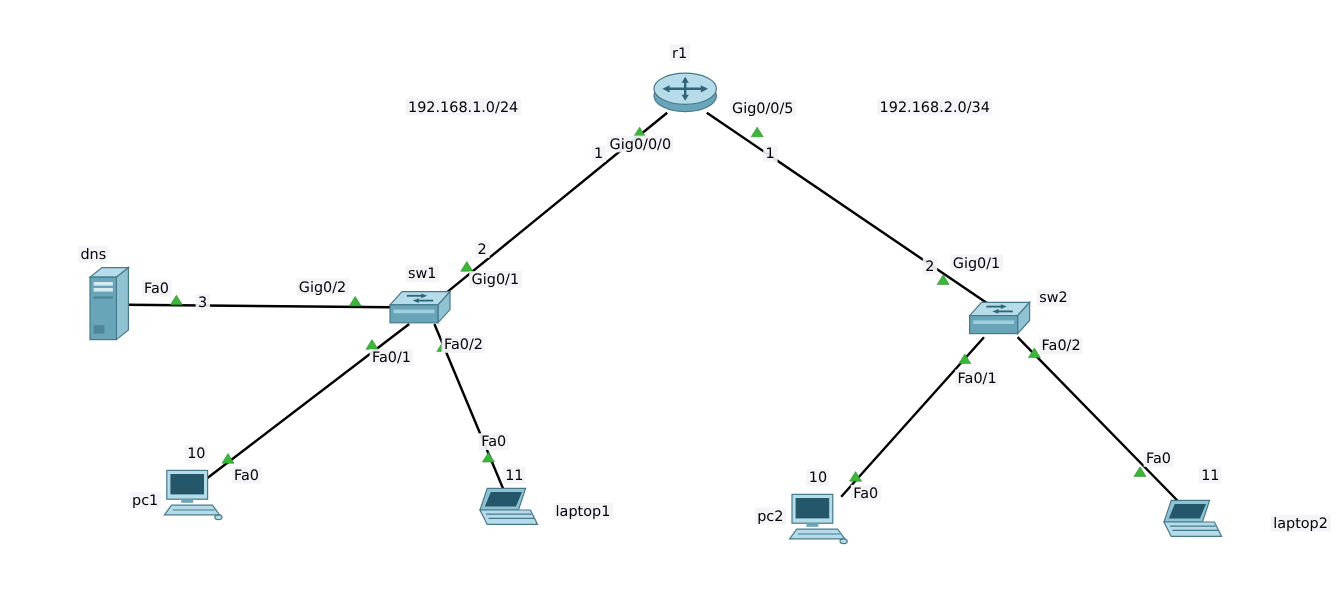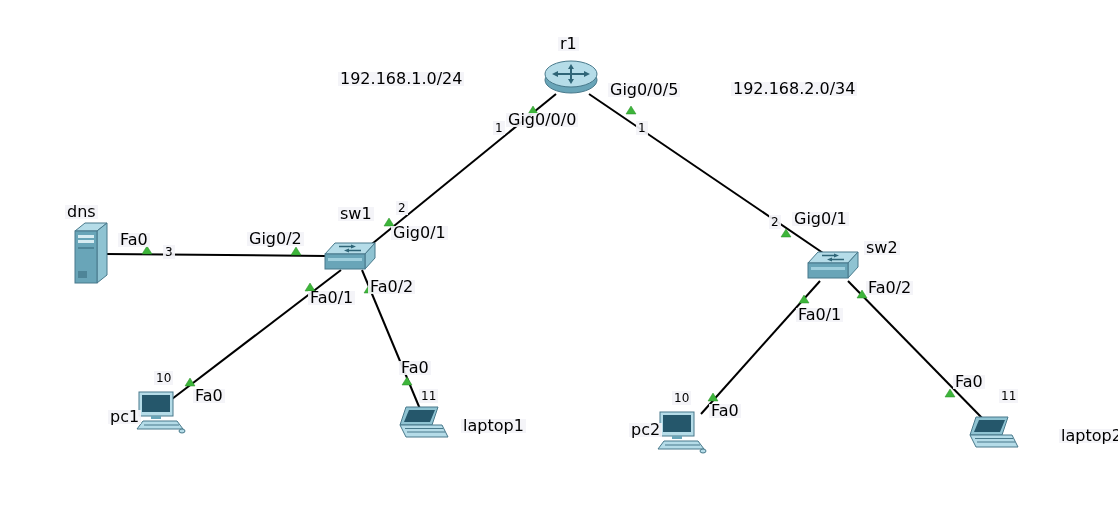--- a/index.html
+++ b/index.html
@@ -2,21 +2,21 @@
 <html><head>
 <meta charset="utf-8">
 <style>
   html,body{margin:0;padding:0;background:#ffffff;}
   .canvas{
     position:relative;width:1118px;height:513px;background:#ffffff;
     font-family:"DejaVu Sans","Liberation Sans",sans-serif;overflow:hidden;
   }
   .canvas svg{position:absolute;left:0;top:0;}
   .lbl{
-    position:absolute;font-size:16px;line-height:14px;color:#000;
+    position:absolute;font-size:12px;line-height:14px;color:#000;
     background:rgba(243,243,247,0.92);padding:0 2px;white-space:nowrap;
   }
   .num{font-size:12px;}
   .cable{stroke:#000;stroke-width:2;}
   .up{fill:#3db53a;stroke:#2a8f28;stroke-width:0.5;}
   .outl{stroke:#48798b;stroke-width:1;}
 </style>
 </head>
 <body>
 
@@ -118,25 +118,25 @@
 
     <g transform="translate(968,417)">
       <polygon points="8,0 40,0 34,18 2,18" fill="#8fc3d2" class="outl"></polygon>
       <polygon points="11,3 37,3 32,15 6,15" fill="#25576b"></polygon>
       <polygon points="2,18 44,18 50,30 8,30" fill="#b5dce8" class="outl"></polygon>
       <line x1="7" y1="21.5" x2="45" y2="21.5" stroke="#48798b" stroke-width="1"></line>
       <line x1="9" y1="25" x2="47" y2="25" stroke="#48798b" stroke-width="1"></line>
     </g>
   </svg>
 
-  <span class="lbl" style="left:338px;top:72px">192.168.1.0/24</span>
+  <span class="lbl" style="left:338px;top:82px">192.168.1.0/24</span>
   <span class="lbl" style="left:731px;top:82px">192.168.2.0/34</span>
 
   <span class="lbl" style="left:558px;top:37px">r1</span>
-  <span class="lbl" style="left:338px;top:207px">sw1</span>
+  <span class="lbl" style="left:338px;top:221px">sw1</span>
   <span class="lbl" style="left:864px;top:241px">sw2</span>
   <span class="lbl" style="left:65px;top:205px">dns</span>
   <span class="lbl" style="left:108px;top:410px">pc1</span>
   <span class="lbl" style="left:461px;top:419px">laptop1</span>
   <span class="lbl" style="left:629px;top:423px">pc2</span>
   <span class="lbl" style="left:1059px;top:429px">laptop2</span>
 
   <span class="lbl" style="left:506px;top:113px">Gig0/0/0</span>
   <span class="lbl num" style="left:493px;top:121px">1</span>
   <span class="lbl" style="left:391px;top:226px">Gig0/1</span>

